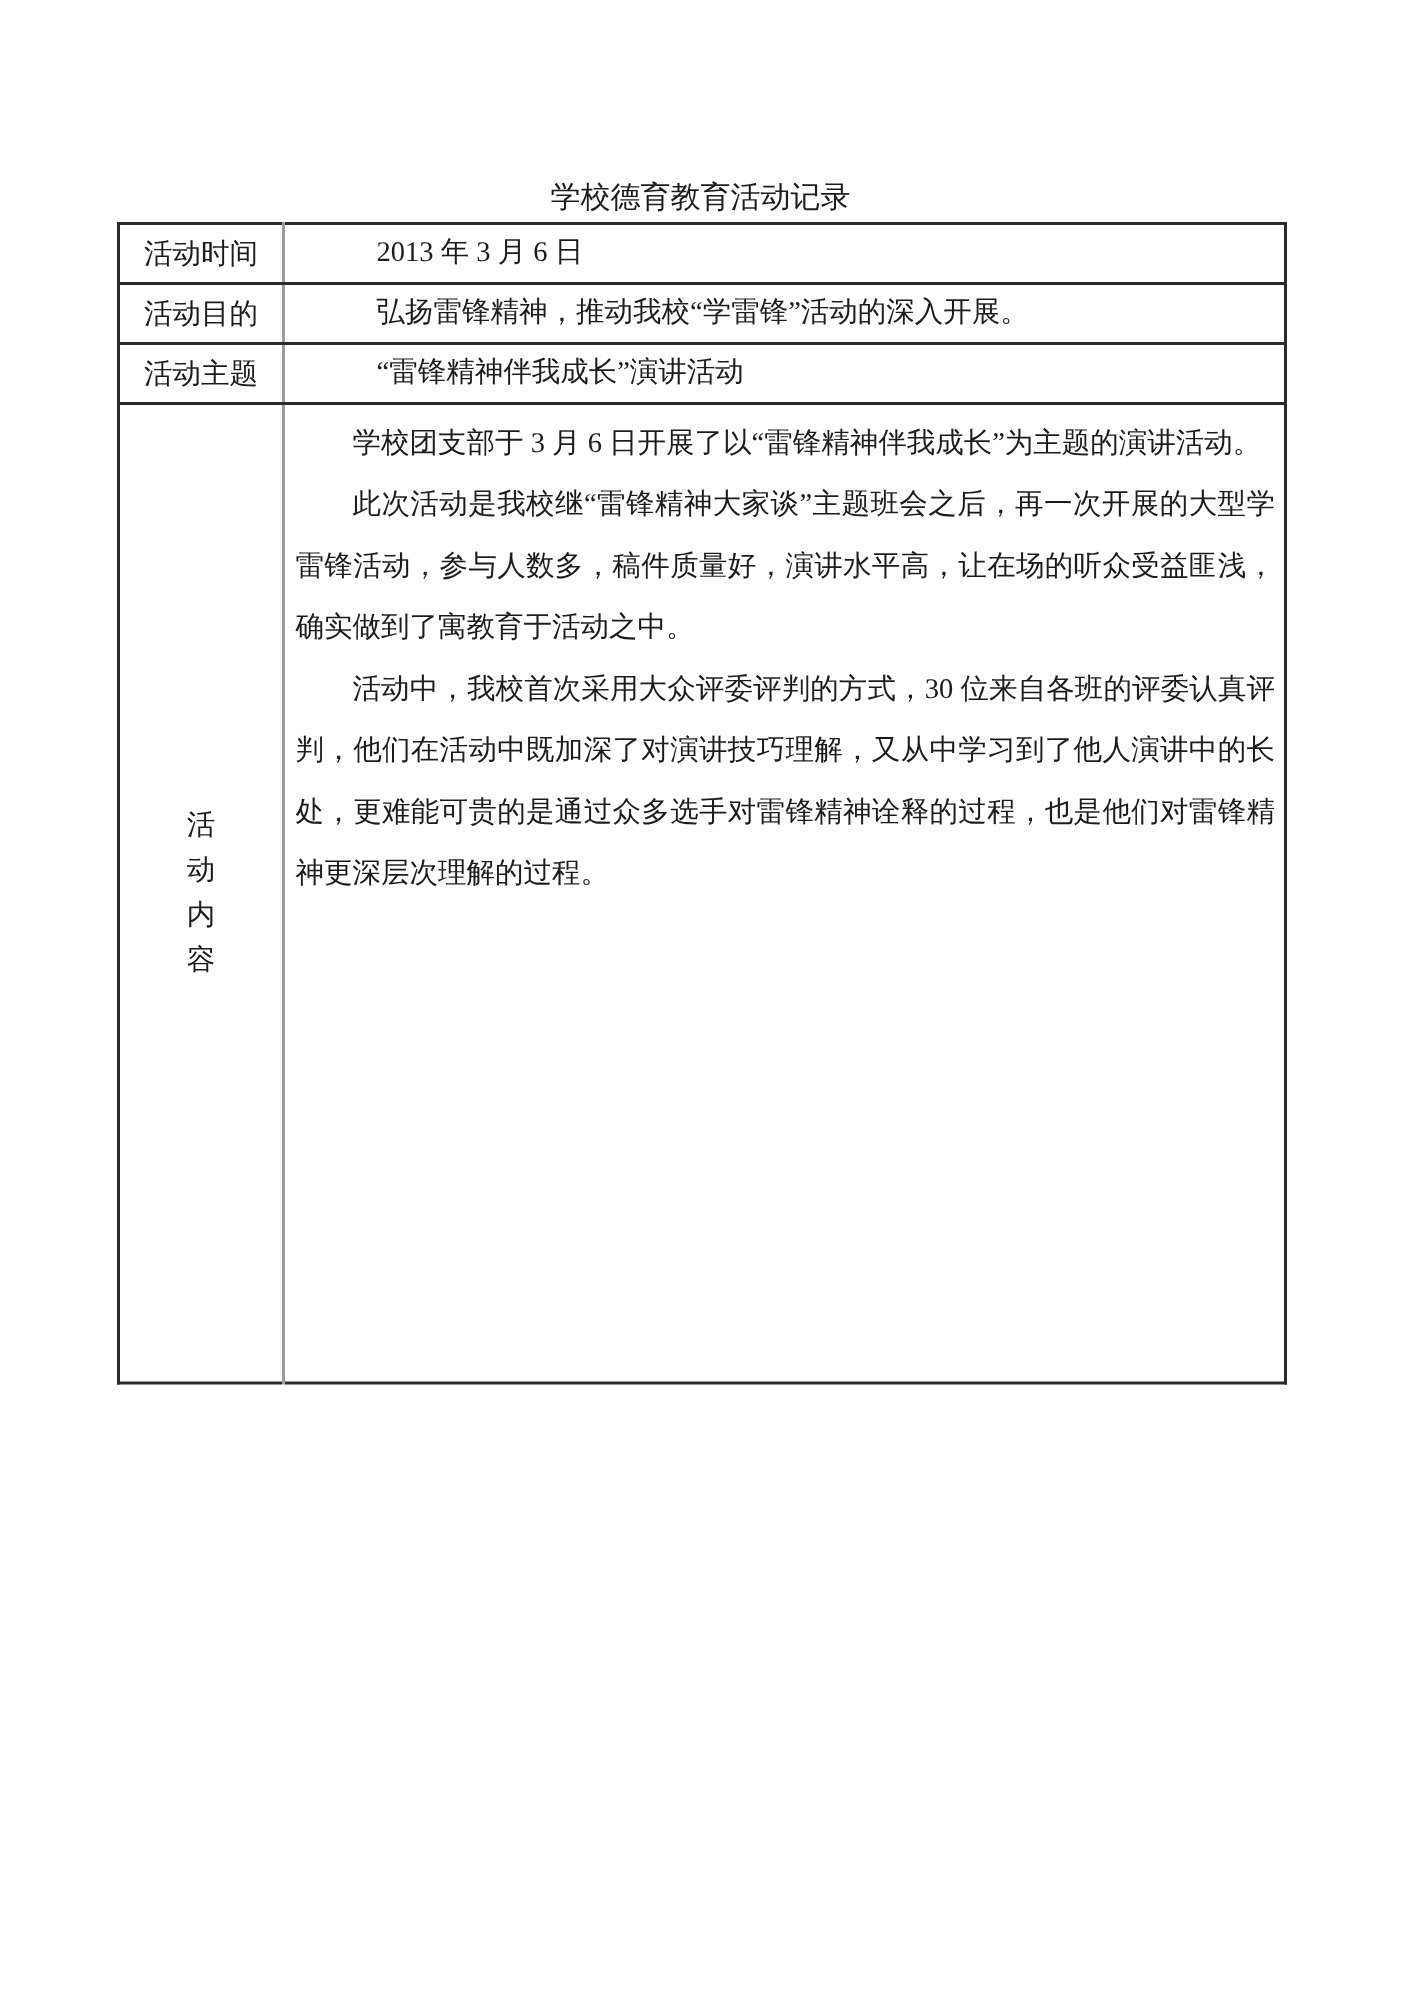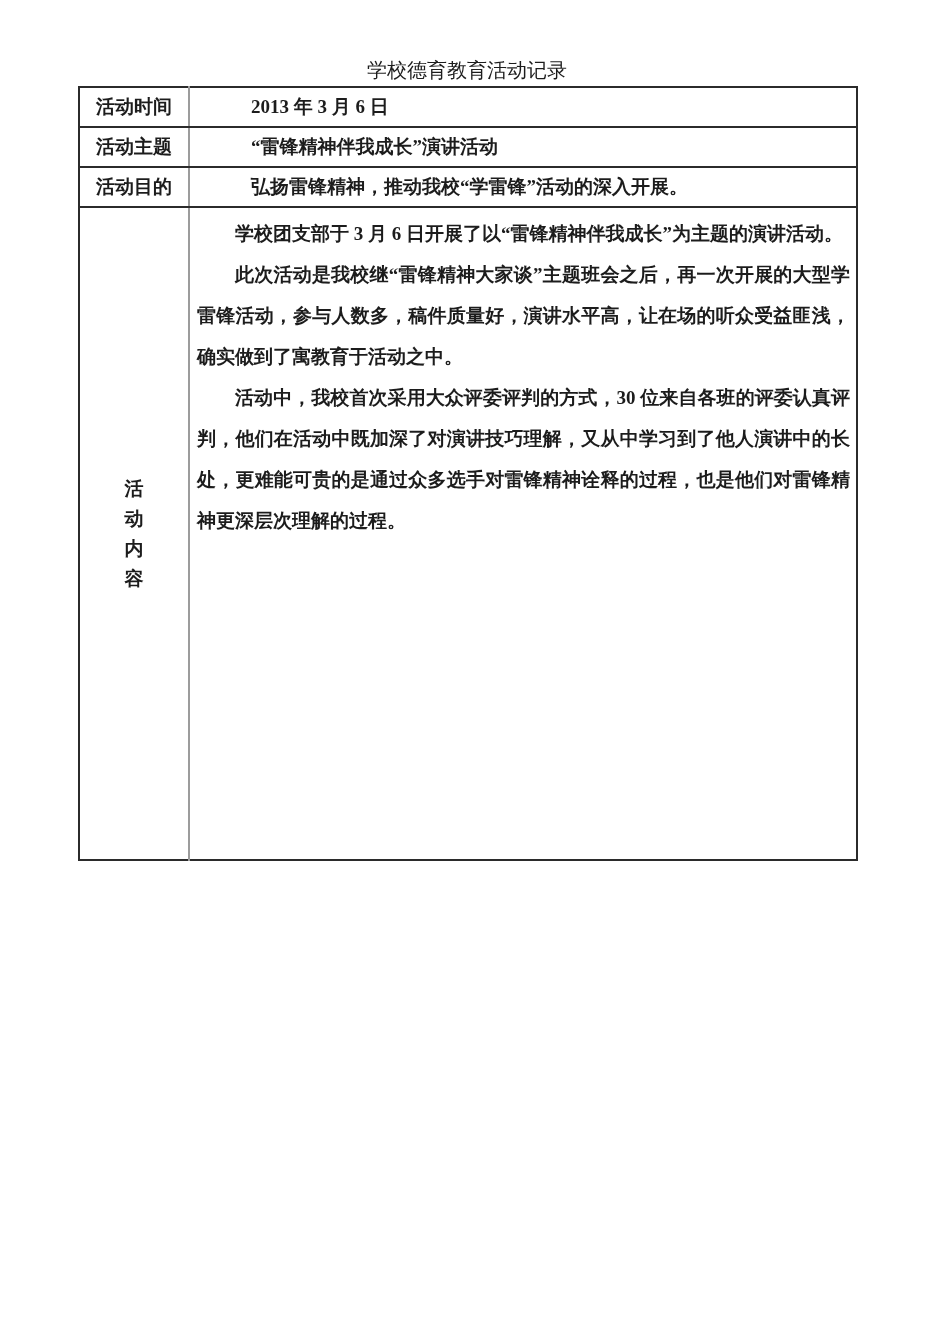--- a/index.html
+++ b/index.html
@@ -11,39 +11,38 @@
     color: #1c1c1c;
     overflow: hidden;
   }
   .page {
     position: relative;
     width: 950px;
     height: 1344px;
     background: #ffffff;
   }
   .doc-title {
-    padding-top: 56px;
+    padding-top: 118px;
     width: 778px;
     margin-left: 78px;
     margin-bottom: 2px;
     text-align: center;
     font-size: 20px;
     line-height: 28px;
     color: #1c1c1c;
   }
   table.record-table {
     border-collapse: collapse;
     table-layout: fixed;
     margin-left: 78px;
     width: 778px;
     border: 2px solid #2b2b2b;
   }
   table.record-table td {
     border-bottom: 2px solid #2b2b2b;
-    font-weight: bold;
   }
   table.record-table tr.content-row td {
     border-bottom: none;
     border-radius: 31px;
   }
   td.label-cell {
     width: 110px;
     border-right: 2px solid #9c9c9c;
     text-align: center;
     font-size: 19px;
@@ -96,30 +95,30 @@
     <tbody>
 
       <tr class="info-row">
         <td class="label-cell">活动时间</td>
         <td class="value-cell">
           <p class="value-text">2013 年 3 月 6 日</p>
         </td>
       </tr>
 
       <tr class="info-row">
-        <td class="label-cell">活动主题</td>
+        <td class="label-cell">活动目的</td>
         <td class="value-cell">
-          <p class="value-text">“雷锋精神伴我成长”演讲活动</p>
+          <p class="value-text">弘扬雷锋精神，推动我校“学雷锋”活动的深入开展。</p>
         </td>
       </tr>
 
       <tr class="info-row">
-        <td class="label-cell">活动目的</td>
+        <td class="label-cell">活动主题</td>
         <td class="value-cell">
-          <p class="value-text">弘扬雷锋精神，推动我校“学雷锋”活动的深入开展。</p>
+          <p class="value-text">“雷锋精神伴我成长”演讲活动</p>
         </td>
       </tr>
 
       <tr class="content-row">
         <td class="label-cell content-label">
           <span class="vchar">活</span>
           <span class="vchar">动</span>
           <span class="vchar">内</span>
           <span class="vchar">容</span>
         </td>

